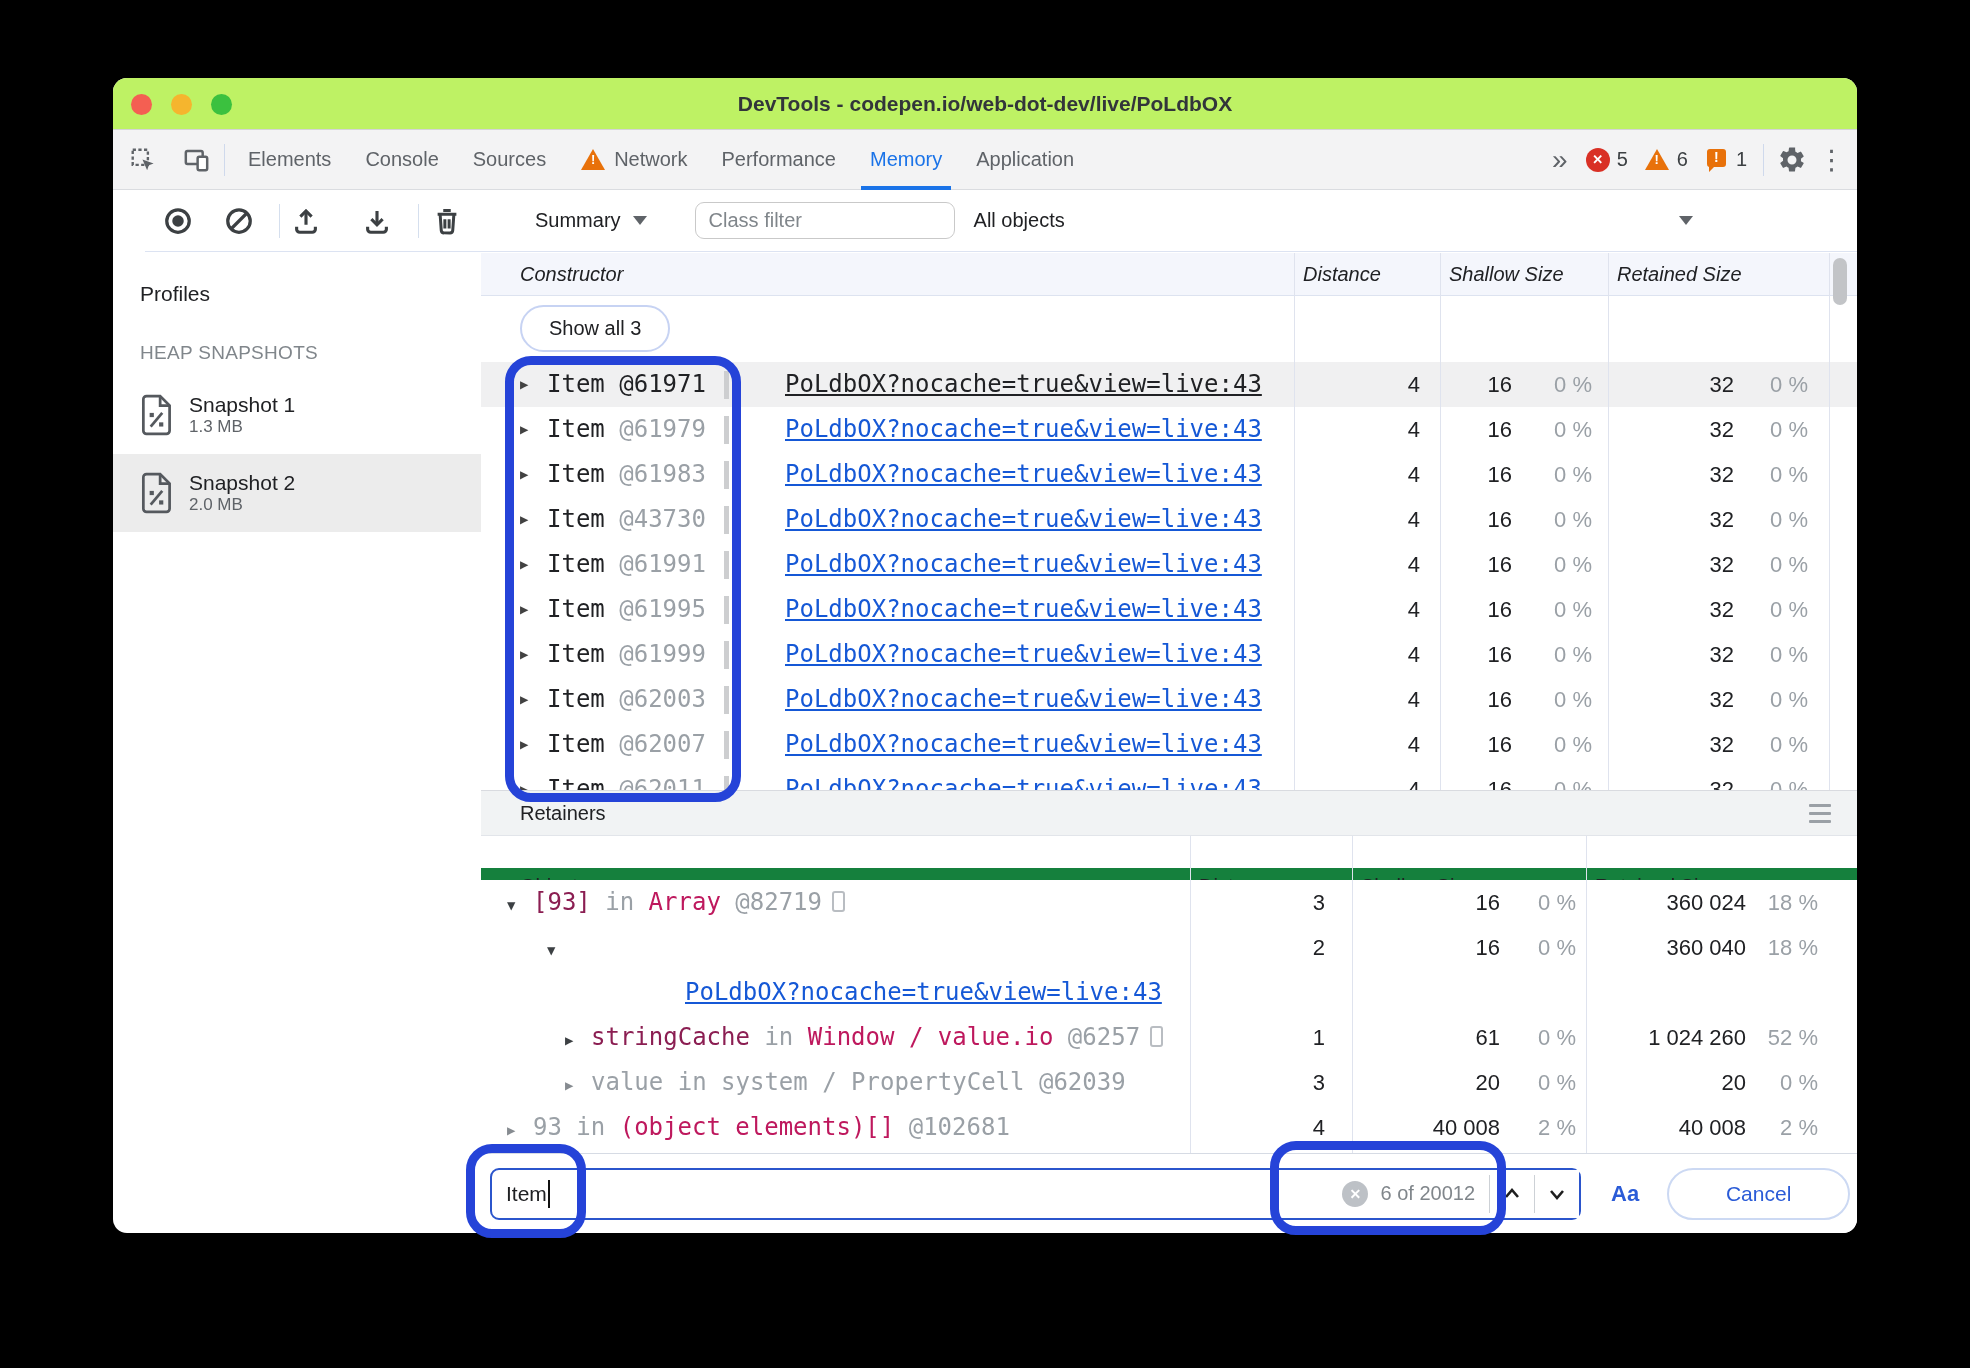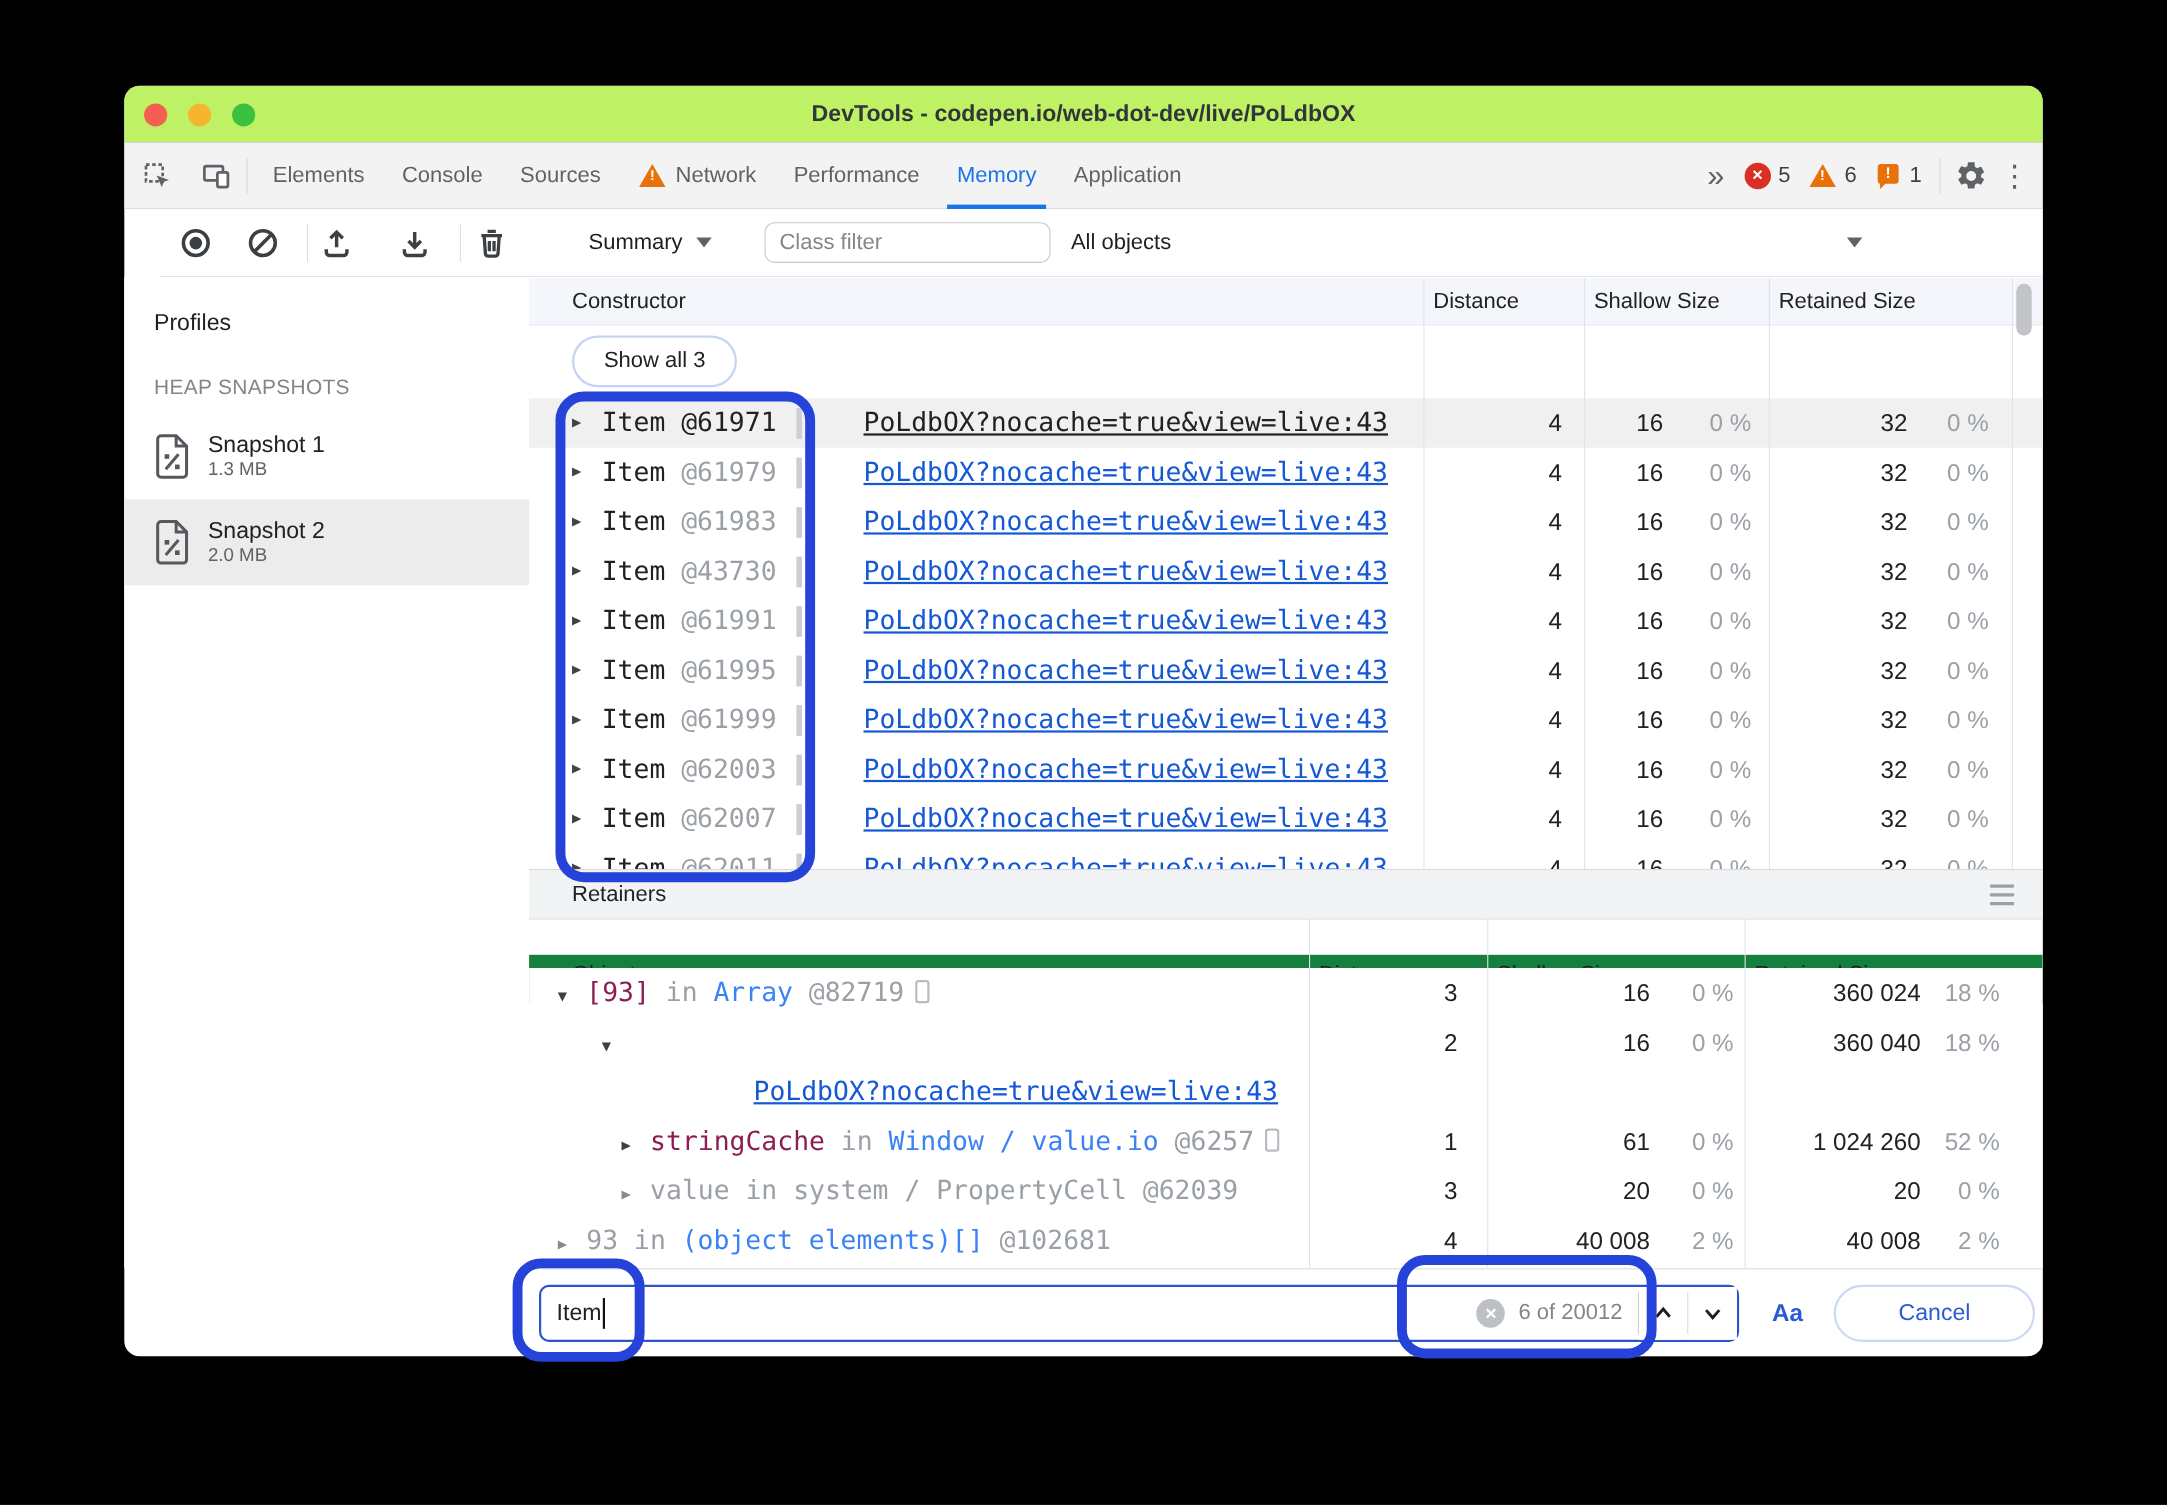--- a/index.html
+++ b/index.html
@@ -60,21 +60,21 @@
   .sb-section { margin:36px 0 0 27px; font-size:19px; color:#80868b; letter-spacing:.3px; }
   .snap { display:flex; align-items:center; gap:15px; height:78px; padding-left:27px; }
   .snap.selected { background:#ececec; }
   .snap-name { font-size:21px; color:#202124; line-height:1.1; }
   .snap-size { font-size:17px; color:#5f6368; }
 
   .main { position:absolute; left:368px; top:0; width:1376px; height:100%; }
 
   
   .cons-header, .crow { display:grid; grid-template-columns:813px 146px 168px 221px 1fr; align-items:center; }
-  .cons-header { position:absolute; left:0; top:1px; width:100%; height:43px; background:#f4f6fc; border-bottom:1px solid #dde3f0; }
+  .cons-header { position:absolute; left:0; top:1px; width:100%; height:43px; background:#f4f6fc; border-bottom:1px solid #dde3f0;font-style:italic; }
   .hlabel { font-size:20px; color:#202124; padding-left:9px; }
   .hlabel.first { padding-left:39px; }
   .showall-row { position:absolute; left:0; top:44px; width:100%; height:66px; background:#fff; }
   .showall-btn { position:absolute; left:39px; top:9px; height:47px; padding:0 27px; background:#fff;
                  border:2px solid #c7d3f3; border-radius:24px; font-size:20px; color:#202124;
                  display:flex; align-items:center; font-family:"Liberation Sans",sans-serif; }
   .rows-area { position:absolute; left:0; top:110px; width:100%; height:428px; overflow:hidden; background:#fff; }
   .crow { height:45px; }
   .crow.selected { background:#f0f0f1; }
   .ccell1 { position:relative; height:45px; font-family:"DejaVu Sans Mono", monospace; font-size:24px; }
@@ -102,21 +102,21 @@
   .hamburger { margin-left:auto; margin-right:26px; display:flex; flex-direction:column; gap:5px; }
   .hamburger div { width:22px; height:3px; background:#9aa0a6; border-radius:1px; }
   .ret-header, .rrow { display:grid; grid-template-columns:709px 162px 234px 1fr; align-items:center; }
   .ret-header { position:absolute; left:0; top:616px; width:100%; height:44px; background:#15803d; border-bottom:7px solid #a16207; }
   .ret-rows { position:absolute; left:0; top:628px; width:100%; height:273px; background:#fff; overflow:hidden; }
   .rrow { height:45px; }
   .rcell1 { position:relative; height:45px; font-family:"DejaVu Sans Mono", monospace; font-size:24px; white-space:pre; }
   .rline { position:absolute; top:0; line-height:45px; }
   .rexp { font-size:14px; }
   .exp-dark { color:#3c4043; } .exp-dim { color:#868b90; }
-  .maroon { color:#8b1e52; } .dim { color:#9aa0a6; } .plain { color:#3b82f6; }
+  .maroon { color:#8b1e52; } .dim { color:#9aa0a6; } .plain { color:#be185d; }
   .objbox { display:inline-block; width:13px; height:21px; border:2px solid #b9bdc2; border-radius:3px;
             margin-left:10px; vertical-align:-2px; }
   .rlink { color:#1558d6; text-decoration:underline; }
   .rd { padding-right:27px; }
   .rs { padding-right:10px; } .rs .pct { width:76px; }
   .rr { padding-right:39px; } .rr .pct { width:72px; }
 
   
   .findbar { position:absolute; left:368px; top:1075px; width:1376px; height:80px; background:#fff;
              border-top:1px solid #d6dbe4; display:flex; align-items:center; }

